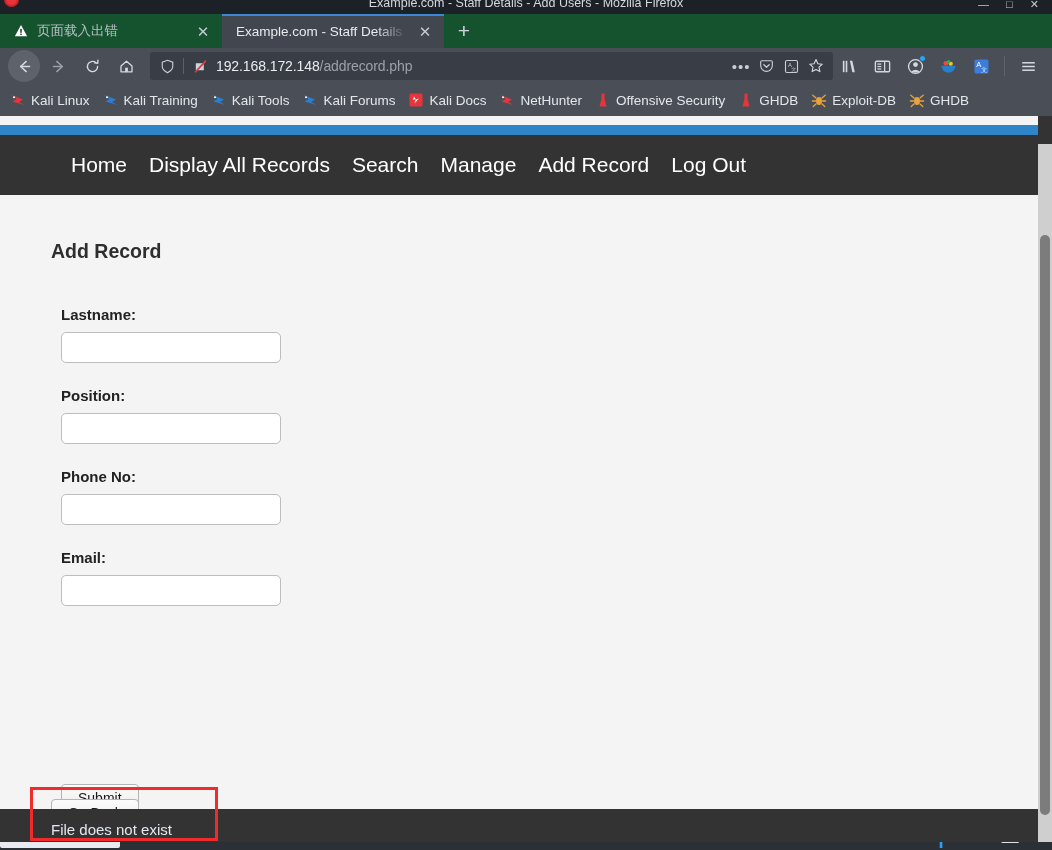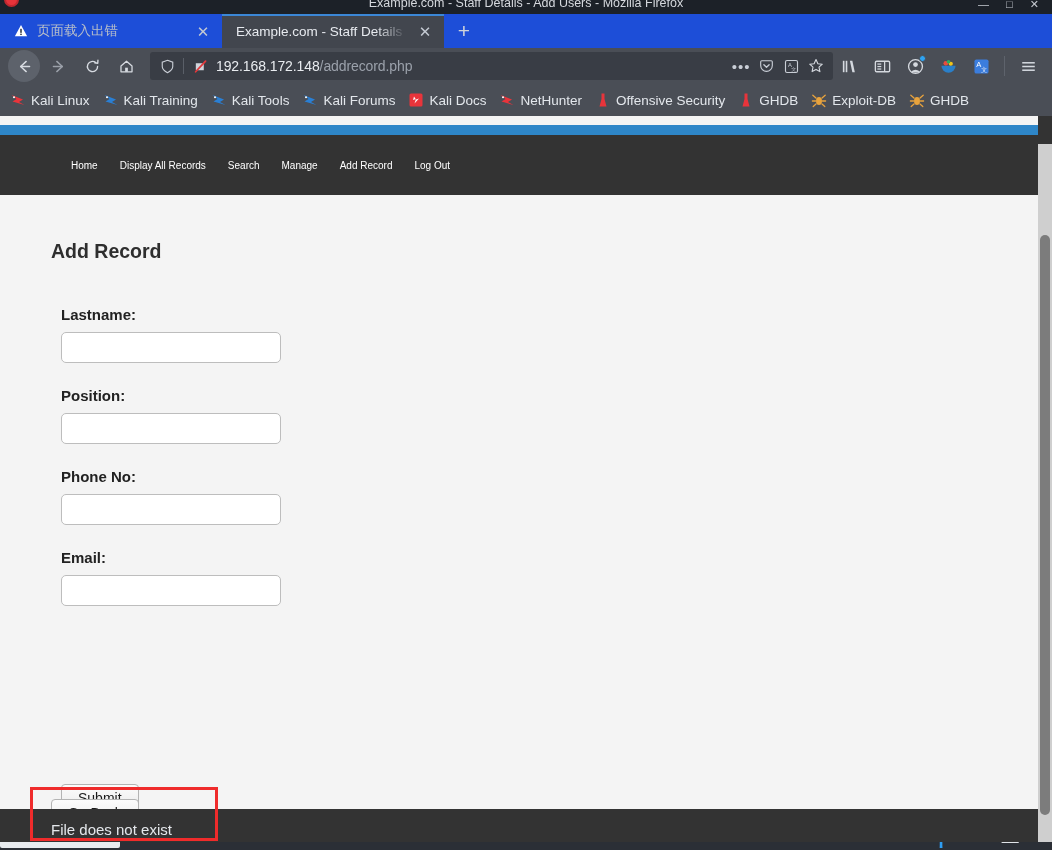--- a/index.html
+++ b/index.html
@@ -51,21 +51,21 @@
     border-radius: 50%;
     background: #e8333a;
     border: 2px solid #c1282f;
   }
 
   
   .tabstrip {
     position: absolute;
     top: 14px; left: 0;
     width: 1052px; height: 34px;
-    background: #1d4ed8;
+    background: #14532d;
     display: flex;
     align-items: flex-end;
   }
   .tab {
     position: relative;
     height: 34px;
     display: flex;
     align-items: center;
     padding: 0 10px 0 14px;
     gap: 9px;
@@ -238,21 +238,21 @@
     top: 19px; left: 0;
     width: 1038px; height: 60px;
     background: #333333;
     display: flex;
     align-items: center;
     padding-left: 60px;
     gap: 0;
   }
   .navlink {
     color: #ffffff;
-    font-size: 10px;
+    font-size: 21px;
     padding: 0 11px;
     white-space: nowrap;
     text-decoration: none;
   }
 
   .content {
     position: absolute;
     top: 79px; left: 0;
     width: 1038px;
     bottom: 0;

